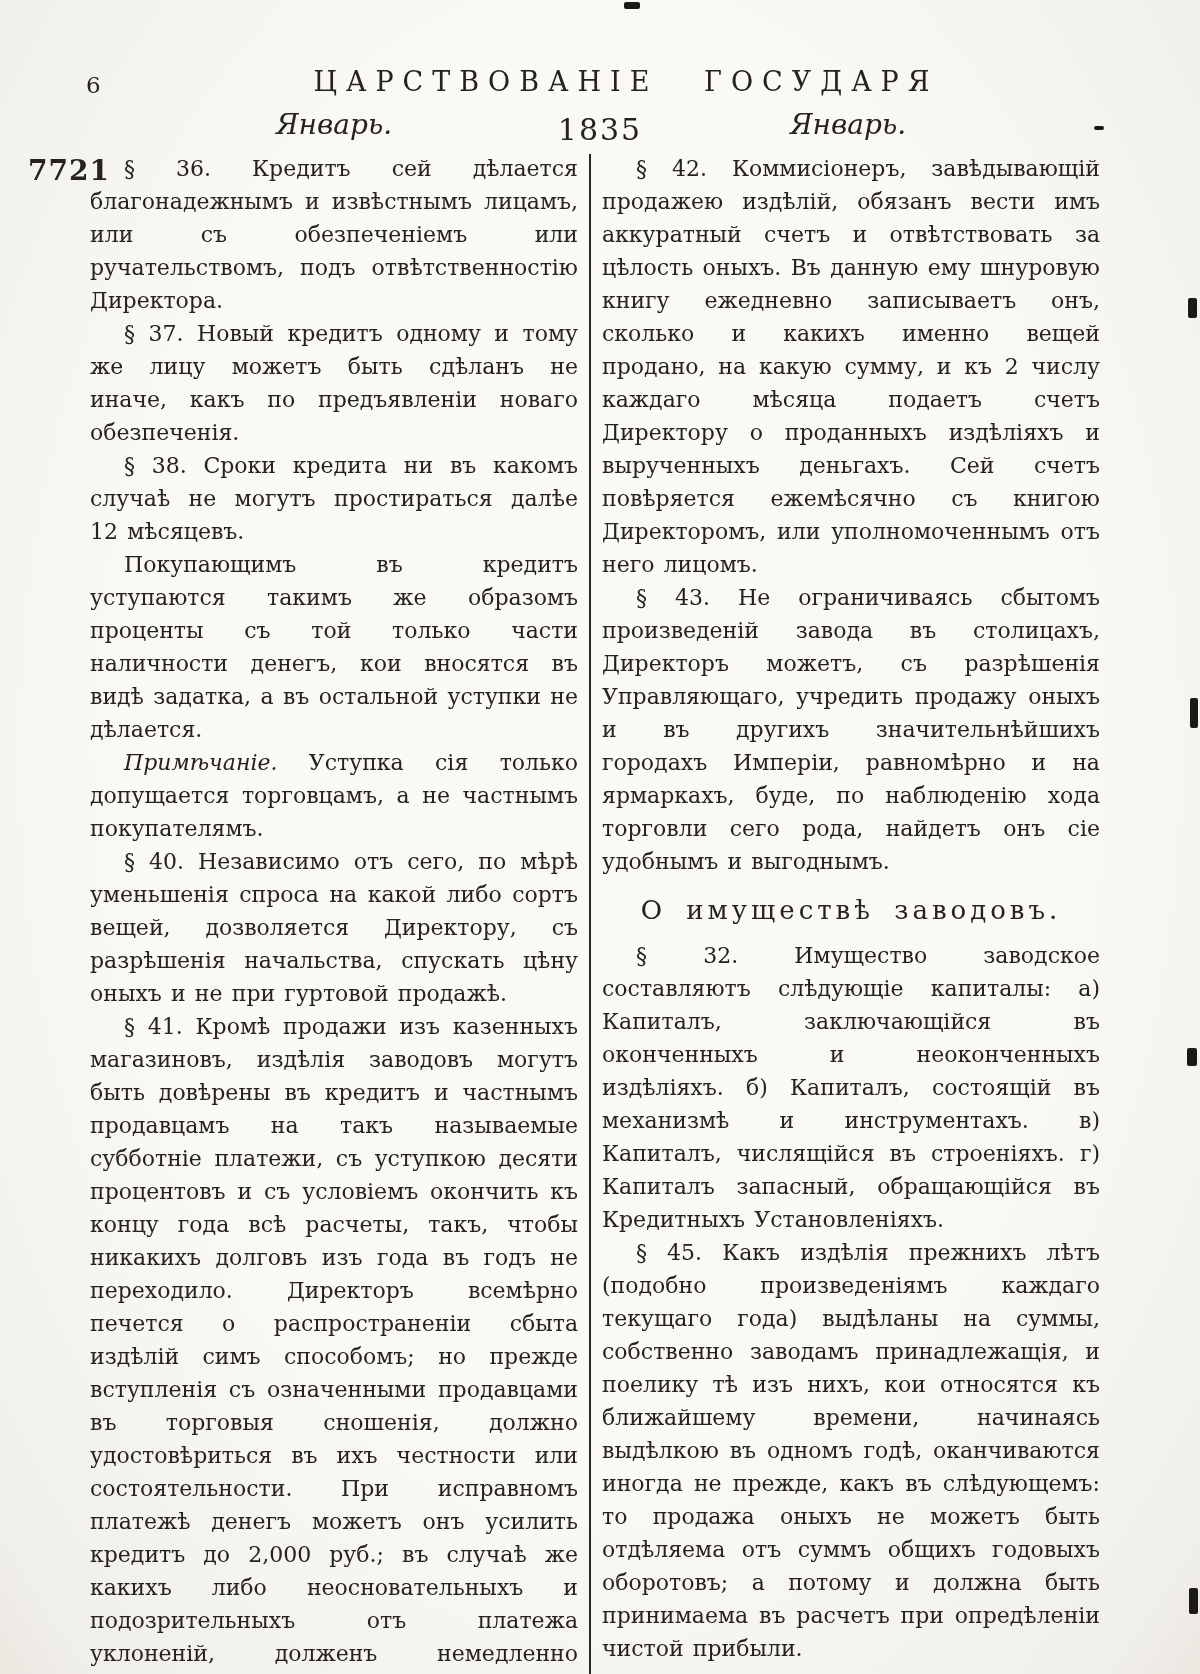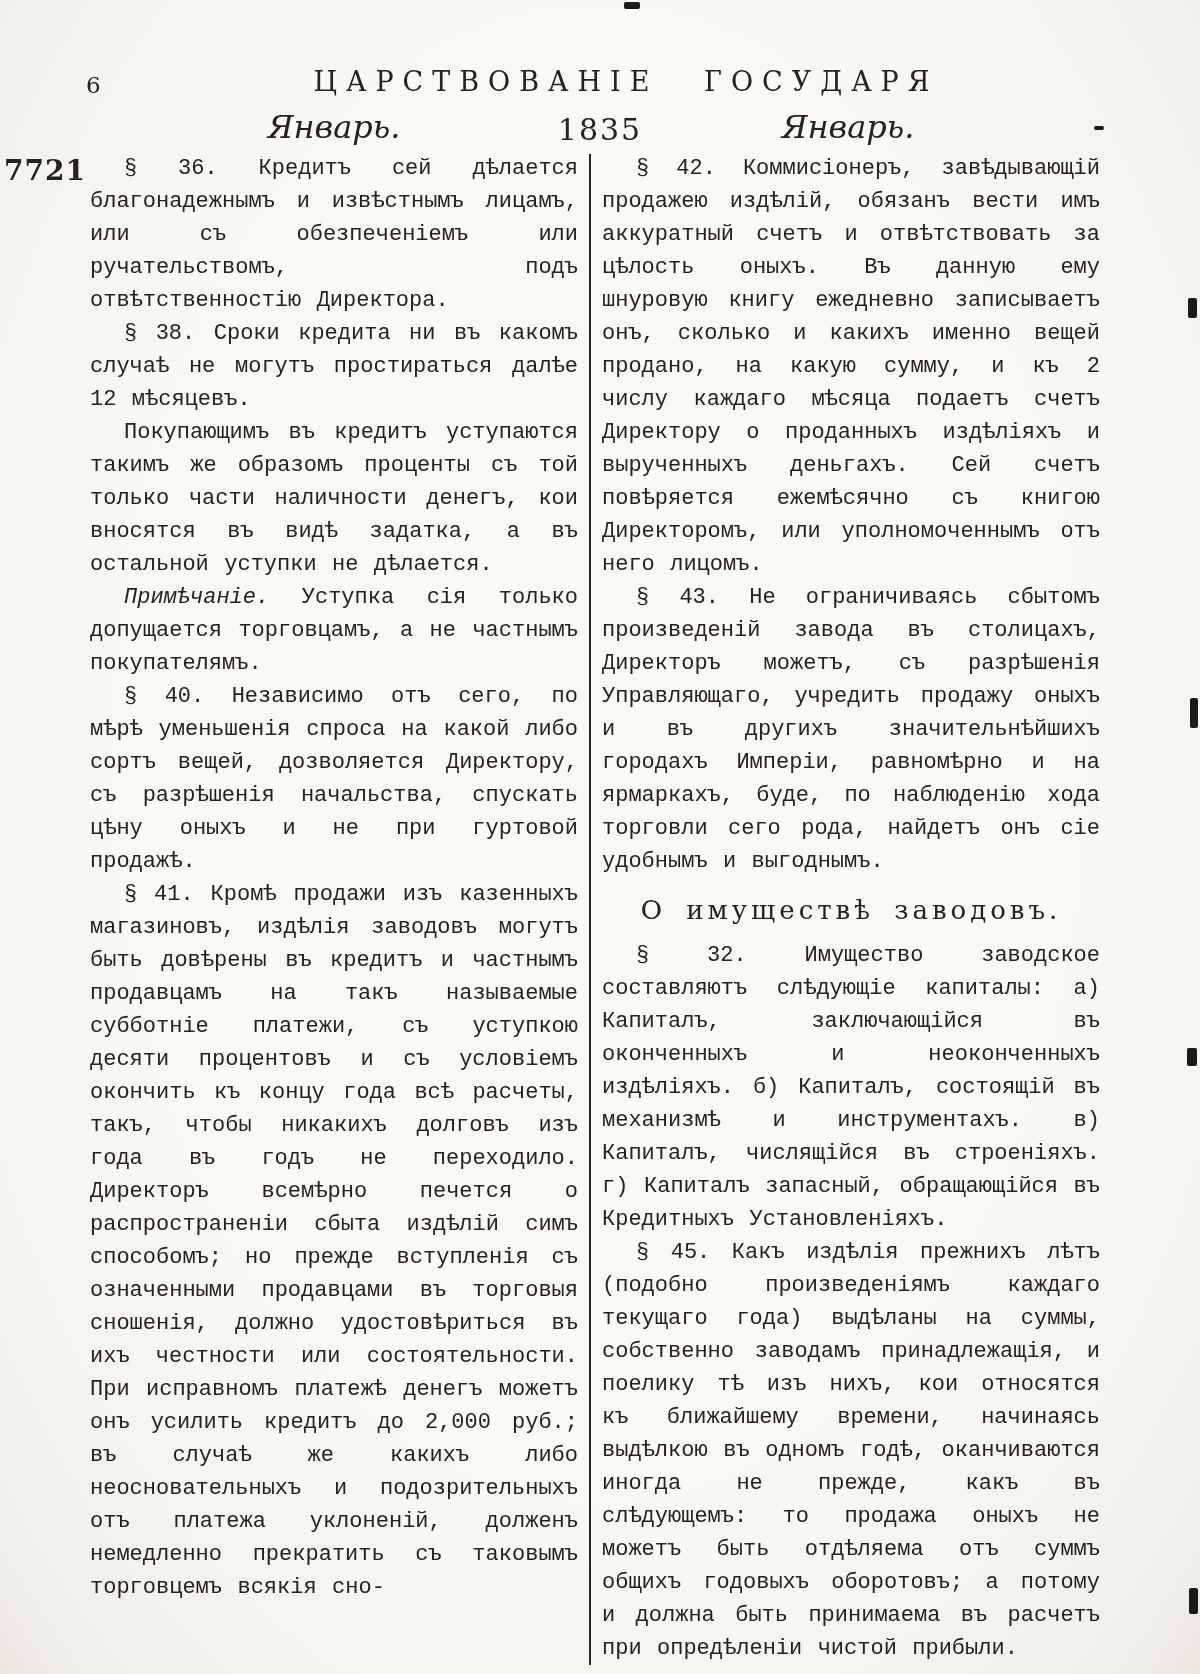--- a/index.html
+++ b/index.html
@@ -29,37 +29,37 @@
     text-align: center;
     font-size: 27px;
     letter-spacing: 9px;
     word-spacing: 28px;
     padding-left: 26px;
   }
   .subhead-left, .subhead-right {
     position: absolute;
     top: 108px;
     font-style: italic;
-    font-size: 32px;
+    font-size: 28px;
     text-align: center;
   }
   .subhead-left  { left: 90px;  width: 488px; }
   .subhead-right { left: 598px; width: 500px; }
   .subhead-year {
     position: absolute;
     top: 112px;
     left: 0;
     width: 100%;
     text-align: center;
     font-size: 30px;
     letter-spacing: 2px;
   }
   .margin-number {
     position: absolute;
-    left: 4px;
+    left: 28px;
     top: 154px;
     font-size: 28px;
     font-weight: bold;
     letter-spacing: 1px;
   }
   .columns {
     position: absolute;
     top: 152px;
     left: 90px;
     width: 1012px;
@@ -75,21 +75,21 @@
   .column.right { width: 498px; }
   .divider {
     width: 2px;
     background: #2a2722;
     margin: 2px 11px 0 11px;
   }
   .para {
     margin: 0;
     text-align: justify;
   }
-  .indent   { text-indent: 34px; font-family: Liberation Mono, monospace; }
+  .indent   { text-indent: 34px; }
   .noindent { text-indent: 0; }
   .lead { font-style: italic; }
   .section-heading {
     margin: 16px 0 12px 0;
     text-align: center;
     font-size: 26px;
     letter-spacing: 4px;
     word-spacing: 8px;
     text-indent: 0;
   }
@@ -116,20 +116,21 @@
   <div class="subhead-left">Январь.</div>
   <div class="subhead-year">1835</div>
   <div class="subhead-right">Январь.</div>
 
   <div class="margin-number">7721</div>
 
   <div class="columns">
 
     <div class="column left">
       <p class="para indent">§ 36. Кредитъ сей дѣлается благонадежнымъ и извѣстнымъ лицамъ, или съ обезпеченіемъ или ручательствомъ, подъ отвѣтственностію Директора.</p>
+      <p class="para indent">§ 37. Новый кредитъ одному и тому же лицу можетъ быть сдѣланъ не иначе, какъ по предъявленіи новаго обезпеченія.</p>
       <p class="para indent">§ 38. Сроки кредита ни въ какомъ случаѣ не могутъ простираться далѣе 12 мѣсяцевъ.</p>
       <p class="para indent">Покупающимъ въ кредитъ уступаются такимъ же образомъ проценты съ той только части наличности денегъ, кои вносятся въ видѣ задатка, а въ остальной уступки не дѣлается.</p>
       <p class="para indent"><span class="lead">Примѣчаніе.</span>
         <span>Уступка сія только допущается торговцамъ, а не частнымъ покупателямъ.</span></p>
       <p class="para indent">§ 40. Независимо отъ сего, по мѣрѣ уменьшенія спроса на какой либо сортъ вещей, дозволяется Директору, съ разрѣшенія начальства, спускать цѣну оныхъ и не при гуртовой продажѣ.</p>
       <p class="para indent">§ 41. Кромѣ продажи изъ казенныхъ магазиновъ, издѣлія заводовъ могутъ быть довѣрены въ кредитъ и частнымъ продавцамъ на такъ называемые субботніе платежи, съ уступкою десяти процентовъ и съ условіемъ окончить къ концу года всѣ расчеты, такъ, чтобы никакихъ долговъ изъ года въ годъ не переходило. Директоръ всемѣрно печется о распространеніи сбыта издѣлій симъ способомъ; но прежде вступленія съ означенными продавцами въ торговыя сношенія, должно удостовѣриться въ ихъ честности или состоятельности. При исправномъ платежѣ денегъ можетъ онъ усилить кредитъ до 2,000 руб.; въ случаѣ же какихъ либо неосновательныхъ и подозрительныхъ отъ платежа уклоненій, долженъ немедленно прекратить съ таковымъ торговцемъ всякія сно-</p>
     </div>
 
     <div class="divider"></div>
 

